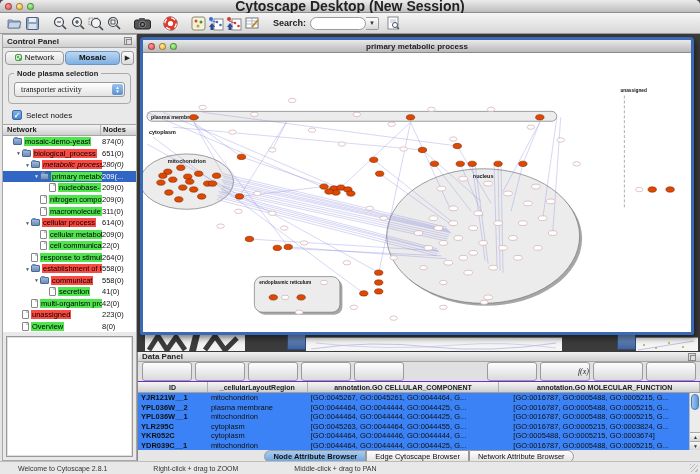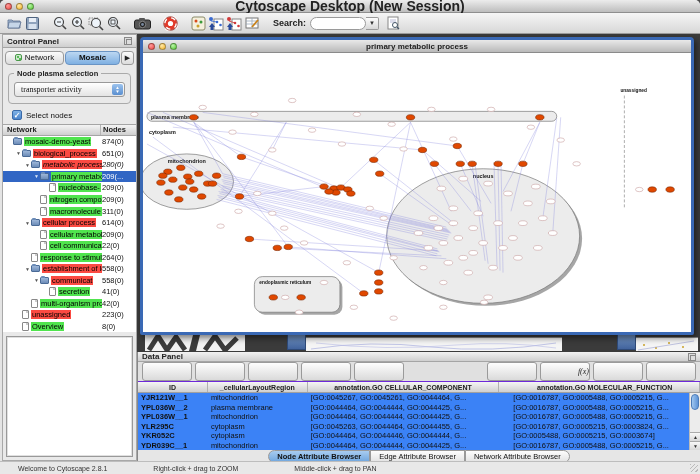--- a/index.html
+++ b/index.html
@@ -766,21 +766,21 @@
       <div class="dp-scroll">
         <div class="dp-thumb"></div>
         <div class="dp-arrows">
           <span>▲</span>
           <span>▼</span>
         </div>
       </div>
     </div>
     <div class="dp-tabs" id="dp-tabs">
         <div class="dp-tab sel">Node Attribute Browser</div>
-        <div class="dp-tab">Edge Attribute Browser</div>
+        <div class="dp-tab">Edge Cytoscape Browser</div>
         <div class="dp-tab">Network Attribute Browser</div>
       </div>
   </div>
 
   <div id="status-bar">
     <span style="margin-left:18px">Welcome to Cytoscape 2.8.1</span>
     <span style="margin-left:46px">Right-click + drag to ZOOM</span>
     <span style="margin-left:56px">Middle-click + drag to PAN</span>
     <div class="grip"></div>
   </div>

